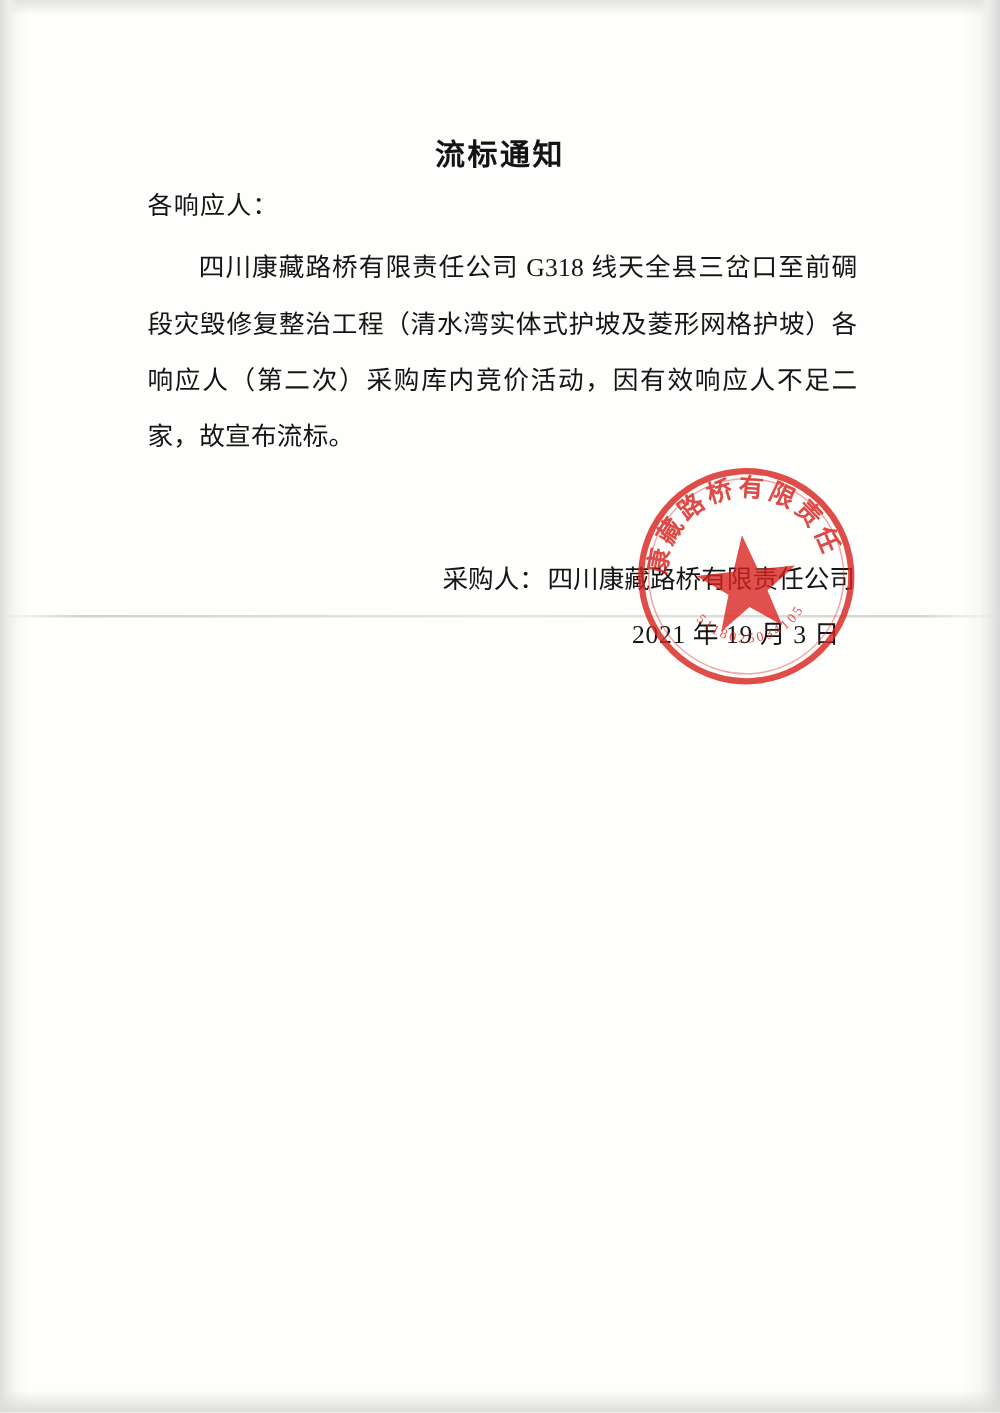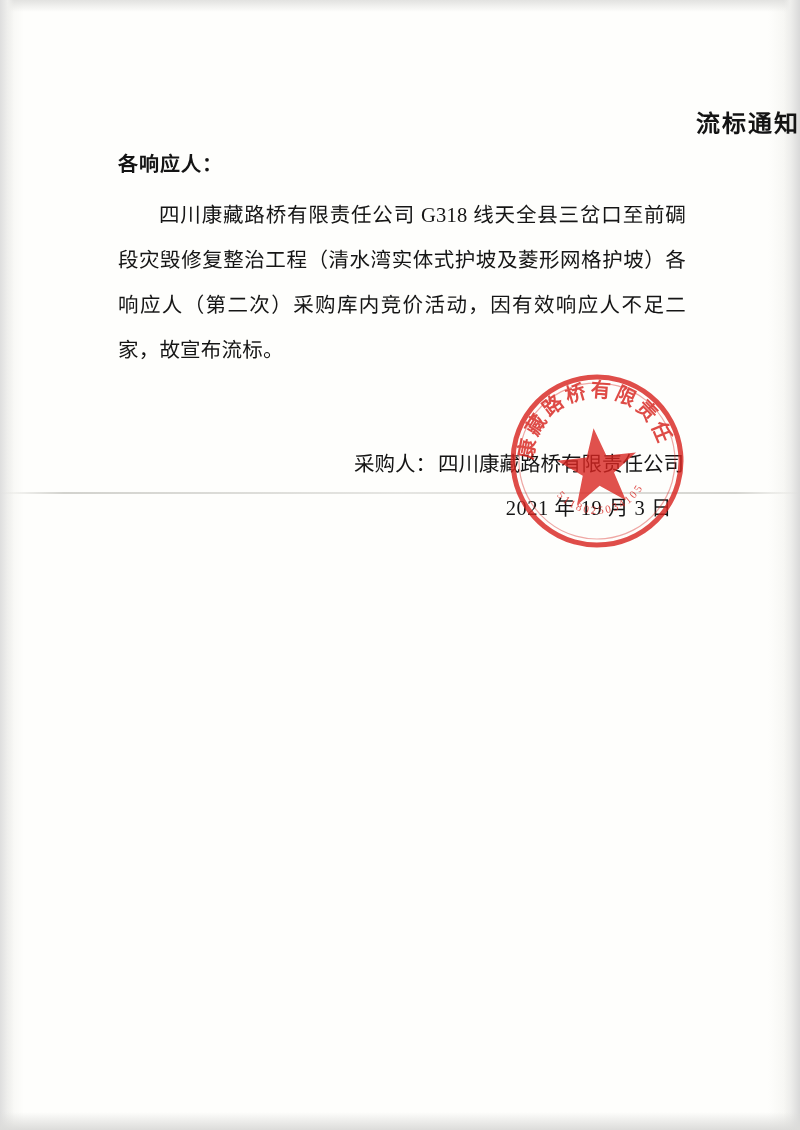--- a/index.html
+++ b/index.html
@@ -71,33 +71,33 @@
     width: 800px;
     height: 1130px;
     color: #171717;
   }
 
   .doc-title {
     position: absolute;
     top: 104px;
     left: 0;
     width: 800px;
-    text-align: right;
+    text-align: center;
     font-size: 24px;
     font-weight: bold;
     letter-spacing: 2px;
     color: #141414;
   }
 
   .salutation {
     position: absolute;
     top: 148px;
     left: 118px;
     font-size: 20px;
-    font-weight: bold;
+    font-weight: normal;
     letter-spacing: 1px;
     color: #141414;
   }
 
   .body-text {
     position: absolute;
     top: 193px;
     left: 118px;
     width: 568px;
     font-size: 20.5px;

